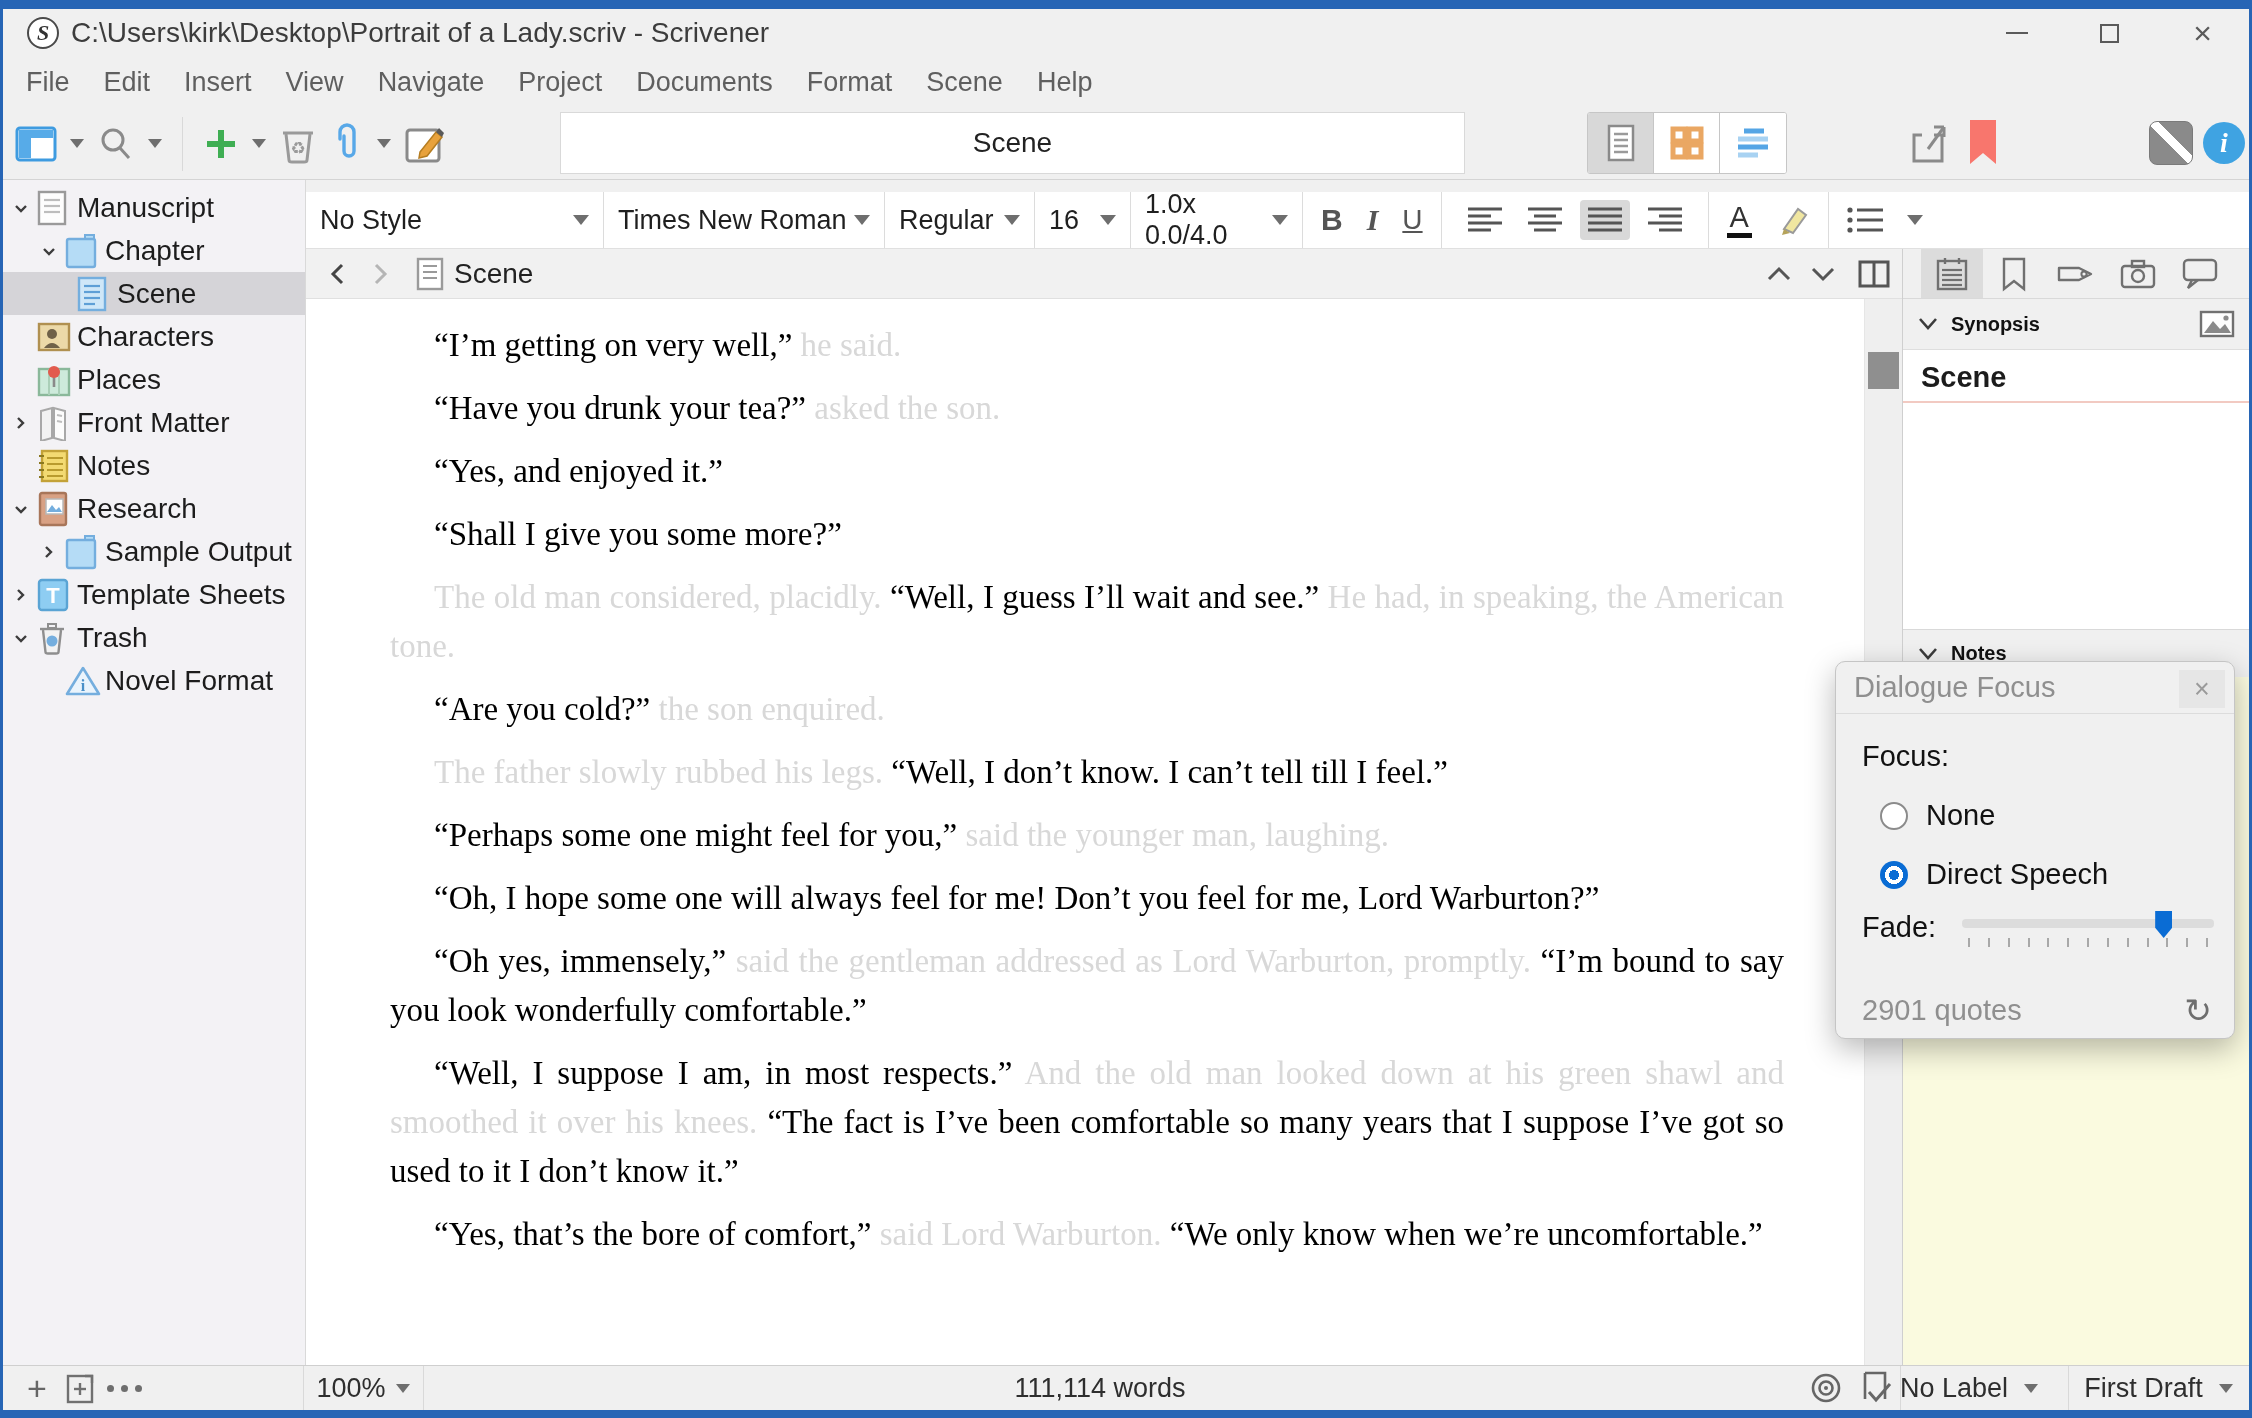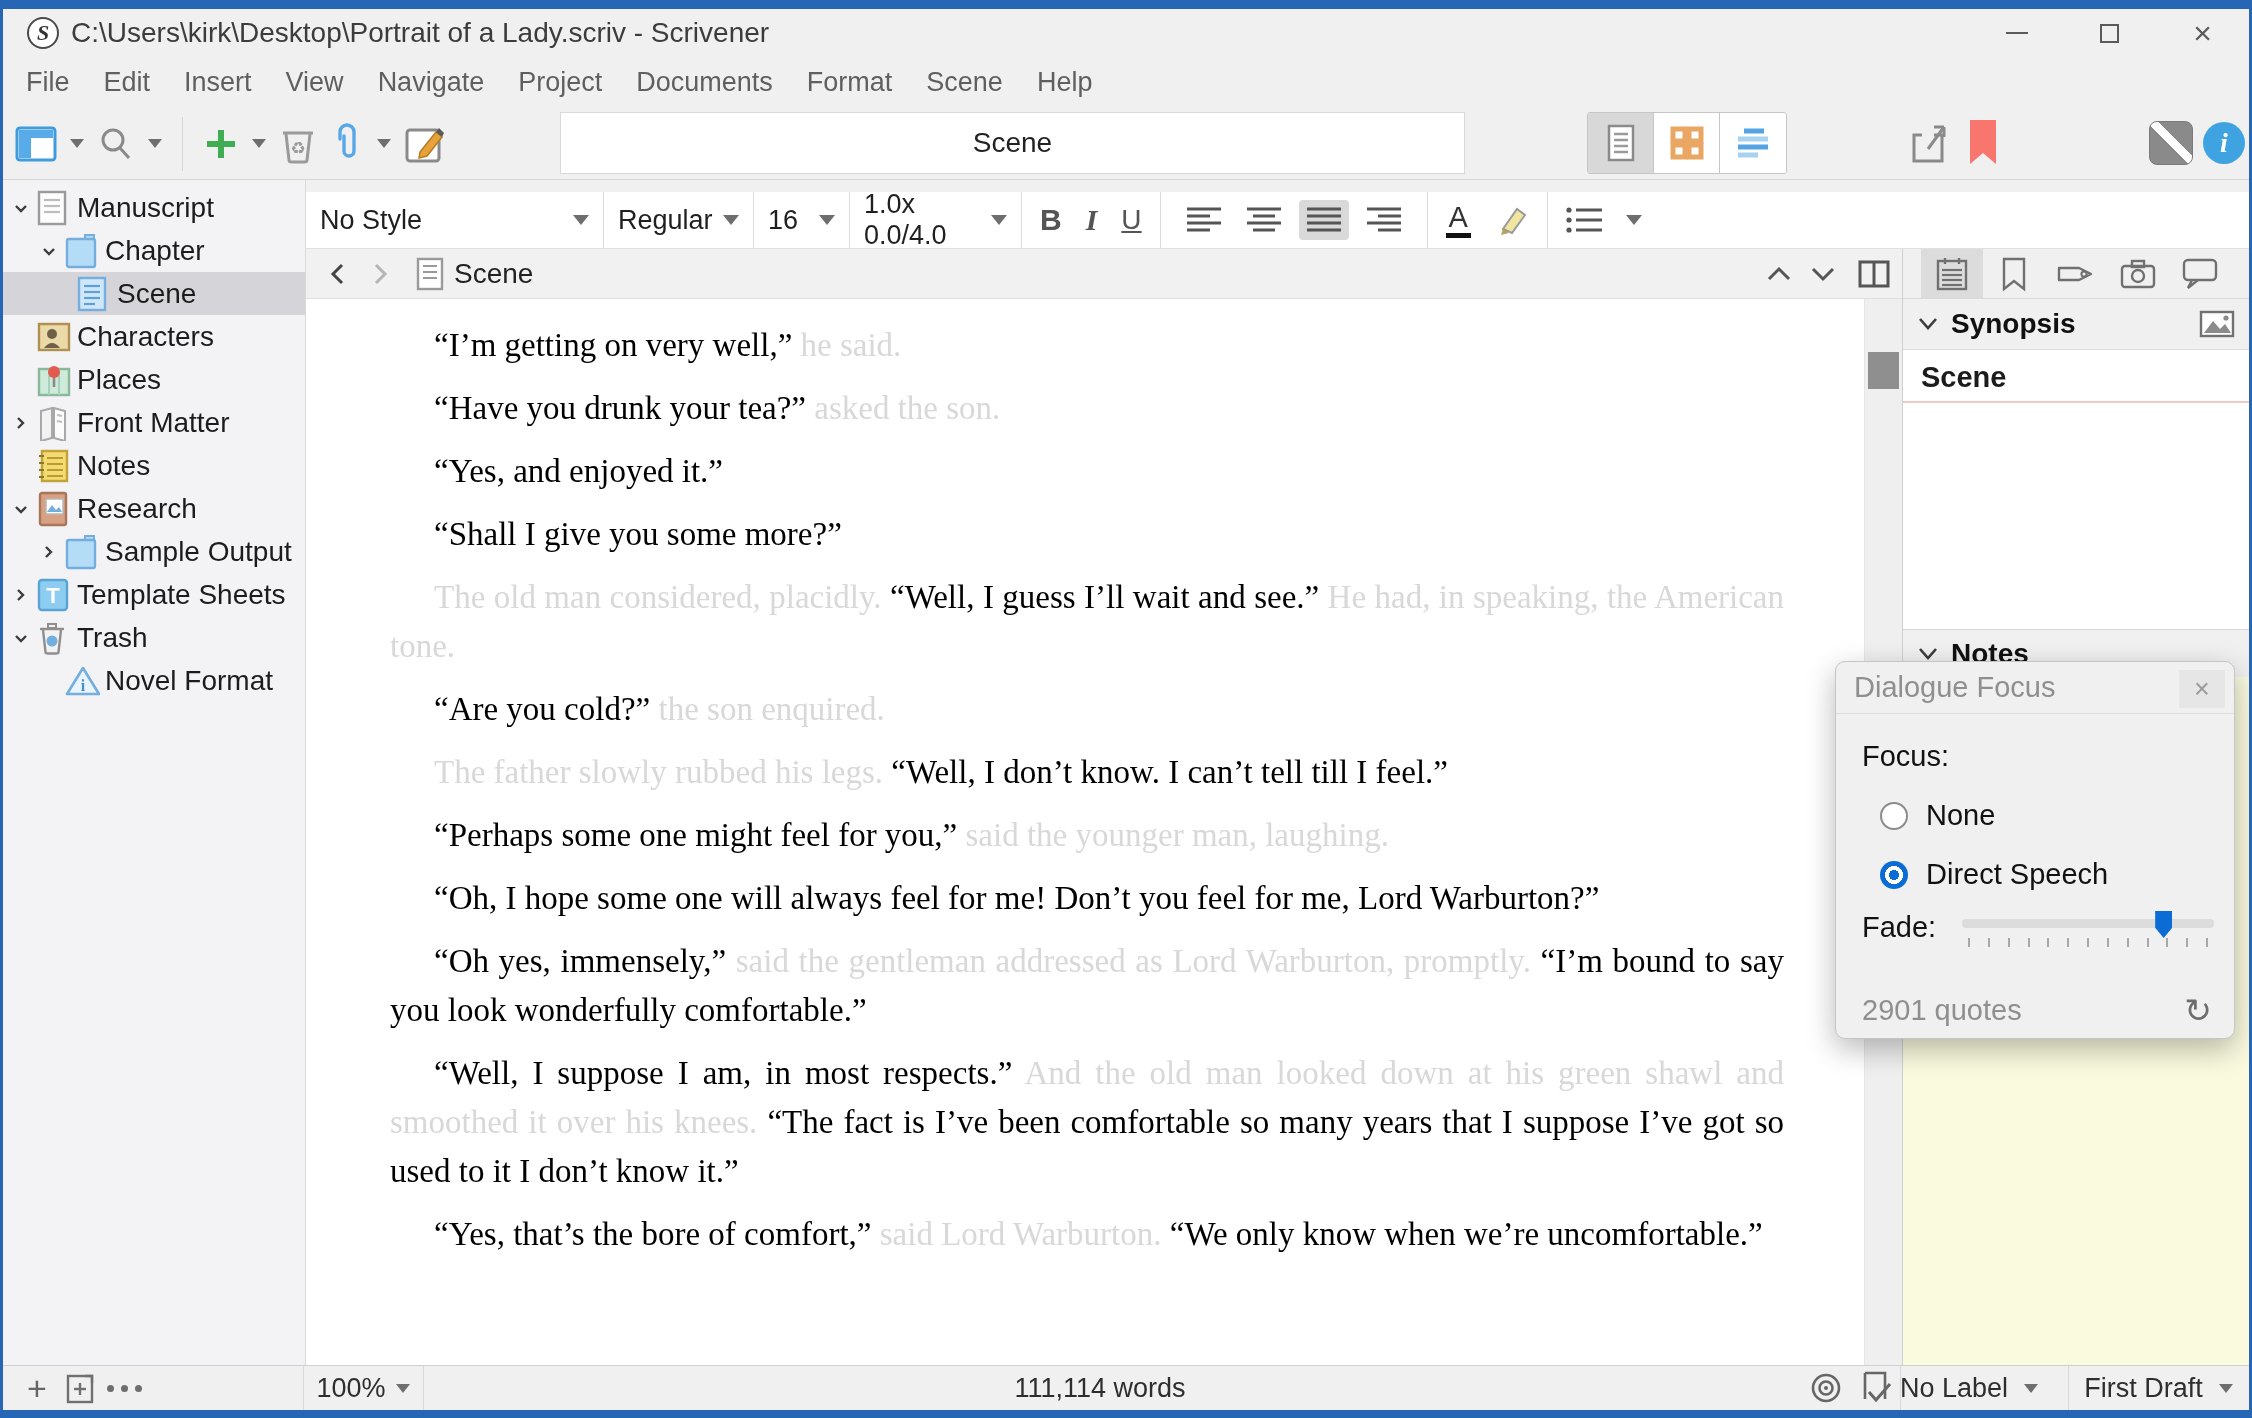--- a/index.html
+++ b/index.html
@@ -73,21 +73,21 @@
     text-align:justify;color:#000;overflow:hidden;}
   .page p{margin:0 0 14px 0;text-indent:44px;}
   .f{color:var(--fade);}
   .scrollbar{width:38px;background:#efefef;border-left:1px solid #e6e6e6;position:relative;}
   .thumb{position:absolute;left:3px;top:53px;width:31px;height:37px;background:#8f8f8f;}
   
   .inspector{flex:1;background:var(--chrome);border-left:1px solid #cfcfcf;display:flex;flex-direction:column;}
   .insp-tabs{height:50px;border-bottom:1px solid var(--line);display:flex;padding-left:18px;}
   .itab{width:62px;display:flex;align-items:center;justify-content:center;}
   .itab.sel{background:#dcdcdc;}
-  .insp-h{height:50px;display:flex;align-items:center;padding:0 14px;font-size:28px;font-weight:600;color:#111;gap:12px;}
+  .insp-h{height:50px;display:flex;align-items:center;padding:0 14px;font-size:20px;font-weight:600;color:#111;gap:12px;}
   .insp-h .spacer{margin-left:auto;}
   .syn-card{height:281px;background:#fff;border-top:1px solid #dedede;border-bottom:1px solid var(--line);}
   .syn-title{font-size:29px;font-weight:bold;padding:11px 18px 7px;border-bottom:2px solid #f2cac2;}
   .notes-h{height:47px;}
   .notes-body{flex:1;background:var(--notes);}
   
   .statusbar{height:45px;background:var(--chrome);border-top:1px solid #cfcfcf;position:relative;font-size:27px;color:#2e2e2e;}
   .sb{position:absolute;top:0;height:44px;display:flex;align-items:center;gap:10px;}
   .sb-sep{position:absolute;top:0;width:1px;height:44px;background:var(--line);}
   .dots{display:flex;gap:7px;}
@@ -425,20 +425,24 @@
           </span>
         <span class="blabel">Novel Format</span>
       </div>
     </div>
 
     <div class="rightcol">
 
       <div class="fbar">
         <div class="fb-cell w-style">
             <span class="lbl">No Style</span>
+            <span class="caret"></span>
+          </div>
+        <div class="fb-cell w-font">
+            <span class="lbl">Times New Roman</span>
             <span class="caret"></span>
           </div>
         <div class="fb-cell w-var">
             <span class="lbl">Regular</span>
             <span class="caret"></span>
           </div>
         <div class="fb-cell w-size">
             <span class="lbl">16</span>
             <span class="caret"></span>
           </div>

